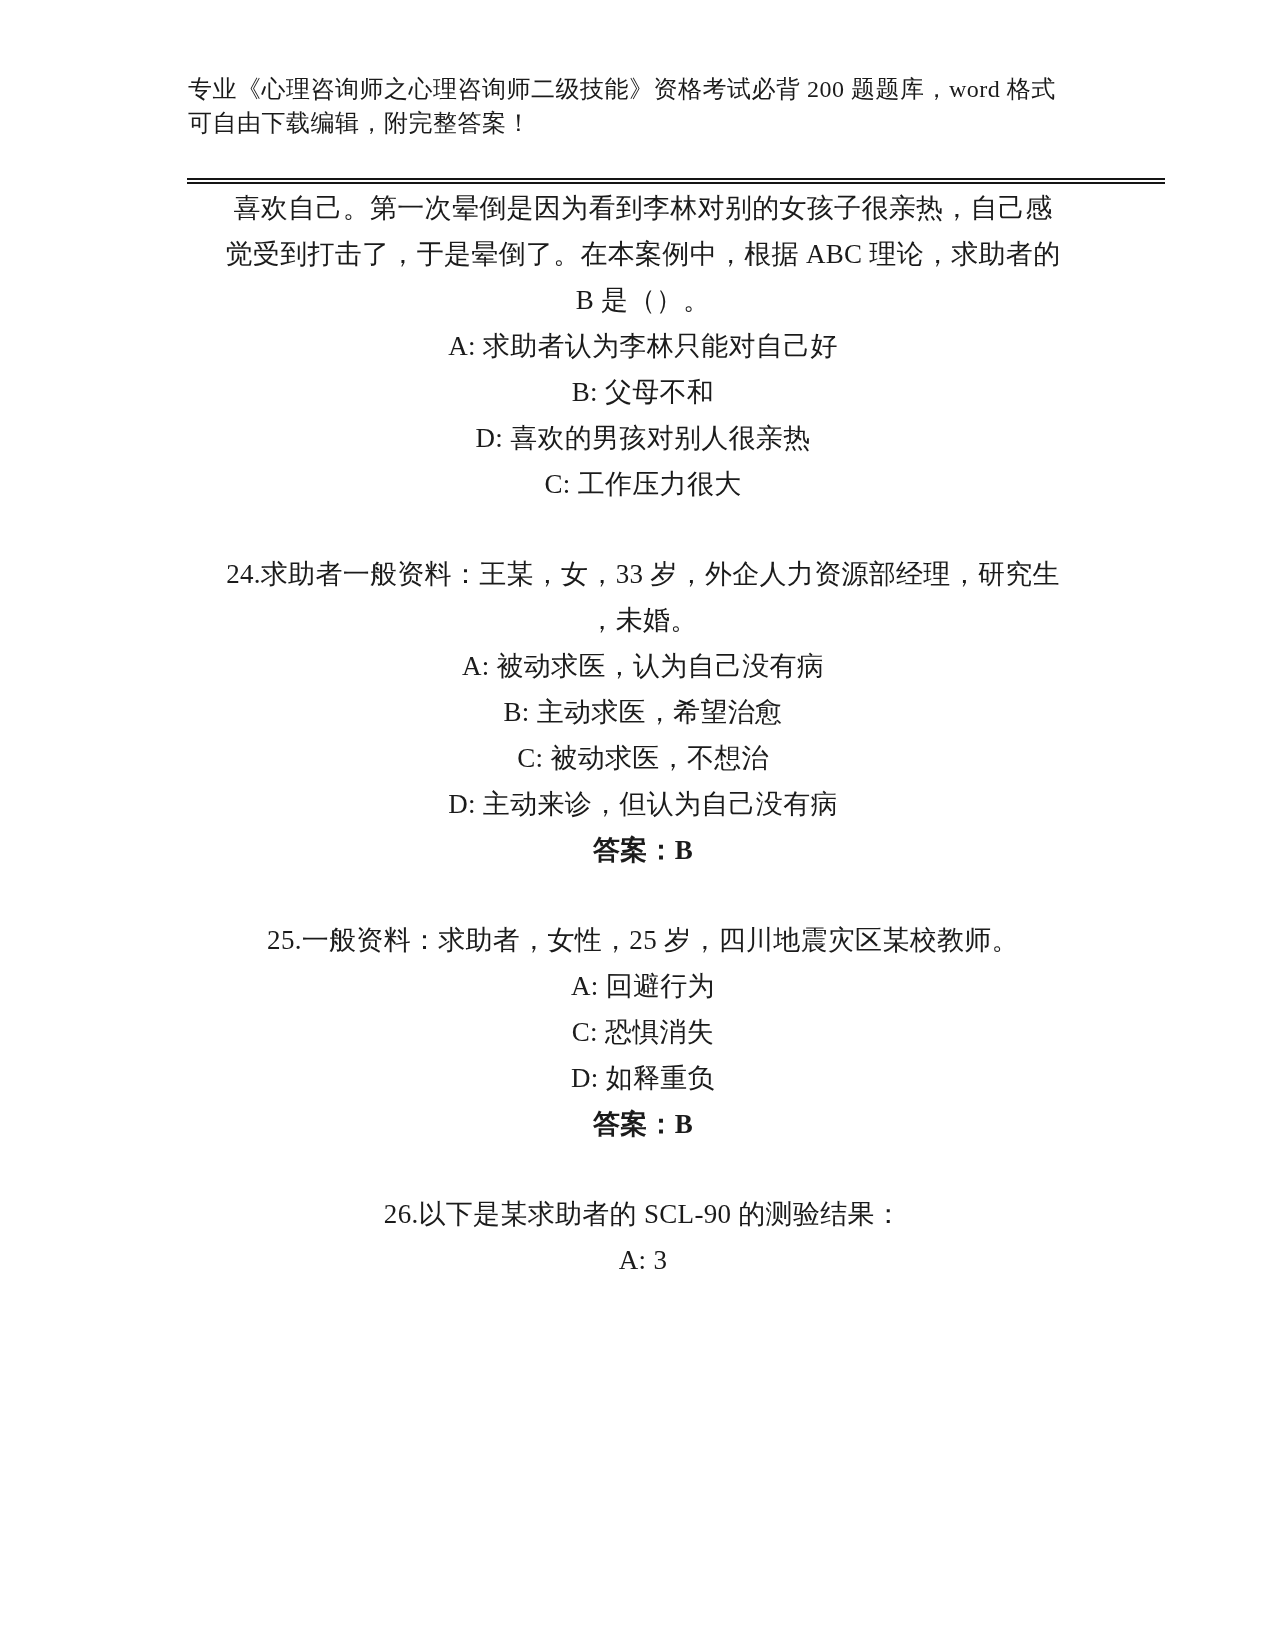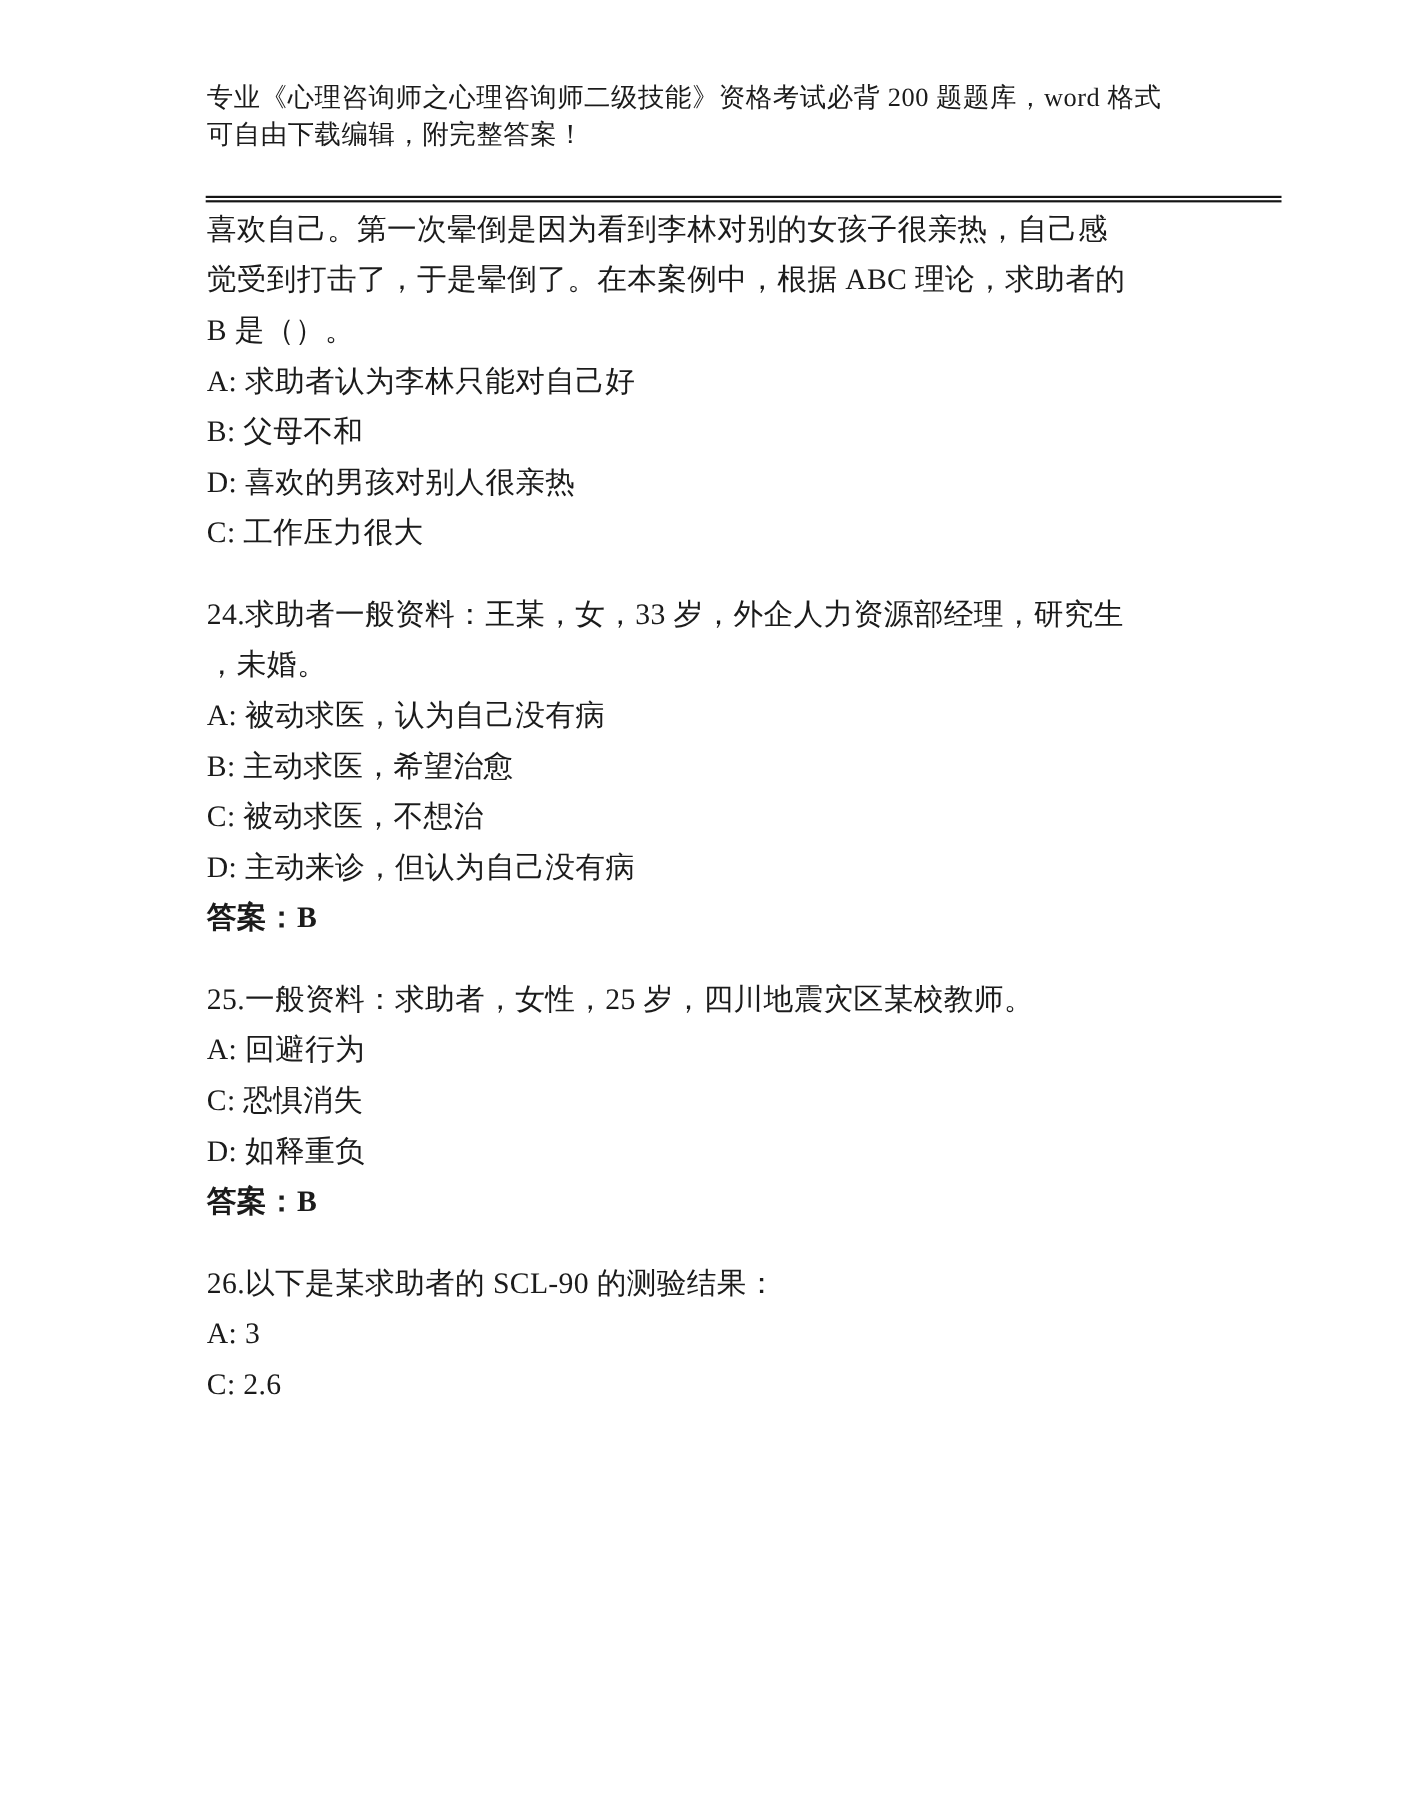--- a/index.html
+++ b/index.html
@@ -32,22 +32,23 @@
     border-bottom:2px solid #151515;
   }
   .content{
     position:absolute;
     left:188px;
     top:185px;
     width:910px;
     font-size:27px;
     line-height:46px;
     letter-spacing:0.3px;
+    text-align:center;
   }
-  .question + .question{margin-top:28px;}
+  .question + .question{margin-top:44px;}
   .line{height:46px;white-space:nowrap;}
   .answer{font-weight:700;}
 </style>
 </head>
 <body>
 
 <div class="page">
 
   <div class="header">
     <div class="header-line">专业《心理咨询师之心理咨询师二级技能》资格考试必背 200 题题库，word 格式</div>

